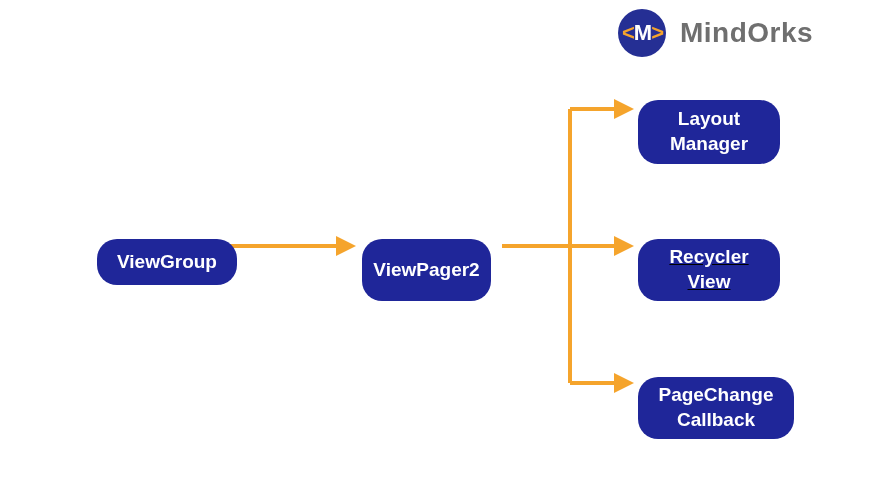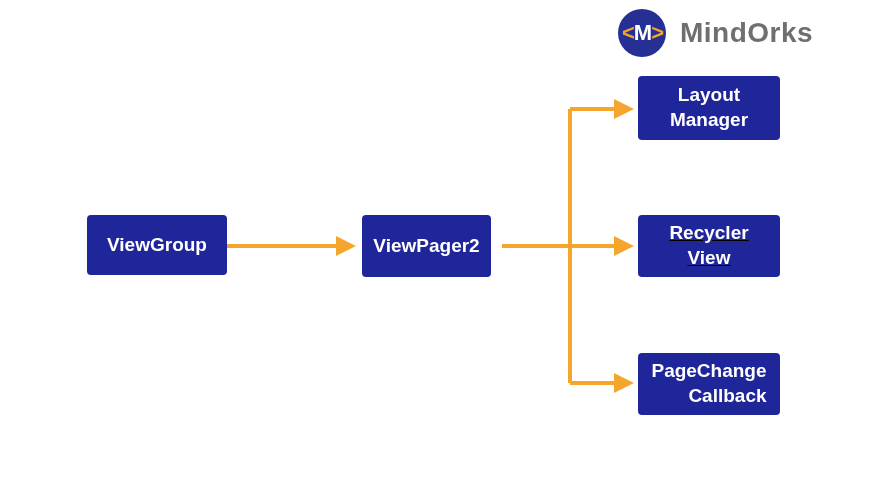--- a/index.html
+++ b/index.html
@@ -40,36 +40,37 @@
     color: var(--brand-gray, #6F6F6F);
     font-size: 28px;
     font-weight: bold;
     letter-spacing: 0.5px;
   }
 
   
   .node {
     position: absolute;
     background: var(--box-blue, #1F2699);
-    border-radius: 4px;
+    border-radius: 20px;
     display: flex; align-items: center; justify-content: center;
     text-align: center;
+    margin-top: 24px;
   }
   .node-label {
     color: #ffffff;
     font-size: 19px;
     font-weight: bold;
     line-height: 1.3;
     white-space: pre-line;
   }
-  #node-viewgroup   { left: 87px;  top: 215px; width: 140px; height: 60px; }
+  #node-viewgroup   { left: 97px;  top: 215px; width: 140px; height: 46px; }
   #node-viewpager2  { left: 362px; top: 215px; width: 129px; height: 62px; }
   #node-layout-manager      { left: 638px; top: 76px;  width: 142px; height: 64px; }
   #node-recycler-view       { left: 638px; top: 215px; width: 142px; height: 62px; text-decoration: underline; }
-  #node-pagechange-callback { left: 638px; top: 353px; width: 142px; height: 62px; text-align: right; }
+  #node-pagechange-callback { left: 638px; top: 353px; width: 156px; height: 62px; }
 
   
   svg.connectors {
     position: absolute; left: 0; top: 0;
     width: 878px; height: 494px;
     pointer-events: none;
   }
   .edge {
     stroke: var(--accent-orange, #F5A42C);
     stroke-width: 4;

